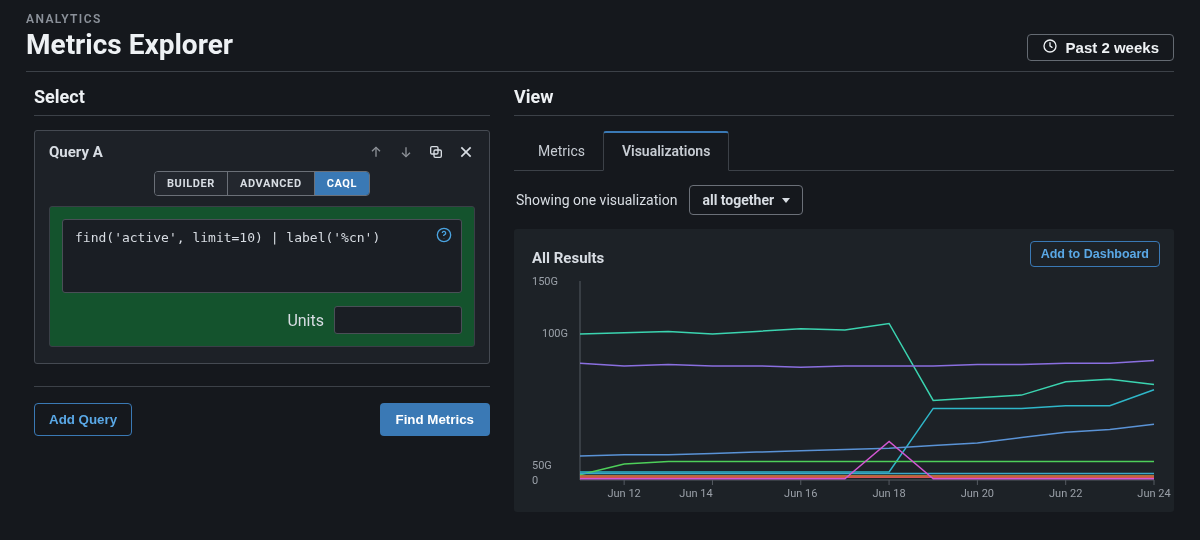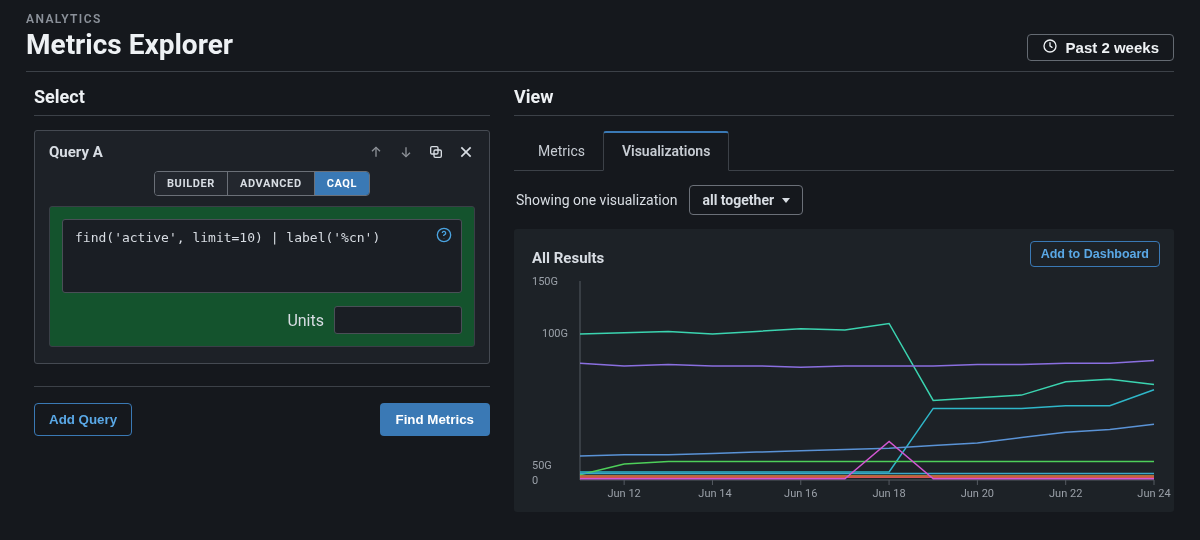--- a/index.html
+++ b/index.html
@@ -246,21 +246,21 @@
 
         <div class="plot-wrap">
           <div class="plot" id="plot">
 
           <span class="ylab" style="top: 203px;">0</span>
               <span class="ylab" style="top: 152px; margin-top: 36px;">50G</span>
               <span class="ylab" style="top: 56px; margin-left: 10px;">100G</span>
               <span class="ylab" style="top: 4px;">150G</span>
               <div class="xlab-row">
                 <span class="xlab" style="left: 44.1538px;">Jun 12</span>
-                <span class="xlab" style="left: 135px;">Jun 14</span>
+                <span class="xlab" style="left: 116px;">Jun 14</span>
                 <span class="xlab" style="left: 220.769px;">Jun 16</span>
                 <span class="xlab" style="left: 309.077px;">Jun 18</span>
                 <span class="xlab" style="left: 397.385px;">Jun 20</span>
                 <span class="xlab" style="left: 485.692px;">Jun 22</span>
                 <span class="xlab" style="left: 574px;">Jun 24</span>
               </div>
               <svg width="632" height="225" style="position: absolute; left: 0px; top: 0px;">
                 <line x1="52" y1="4" x2="52" y2="203" class="axis"></line>
                 <line x1="52" y1="203" x2="626" y2="203" class="axis"></line>
                 <line x1="96.15384615384616" y1="203" x2="96.15384615384616" y2="208" class="axis"></line>

